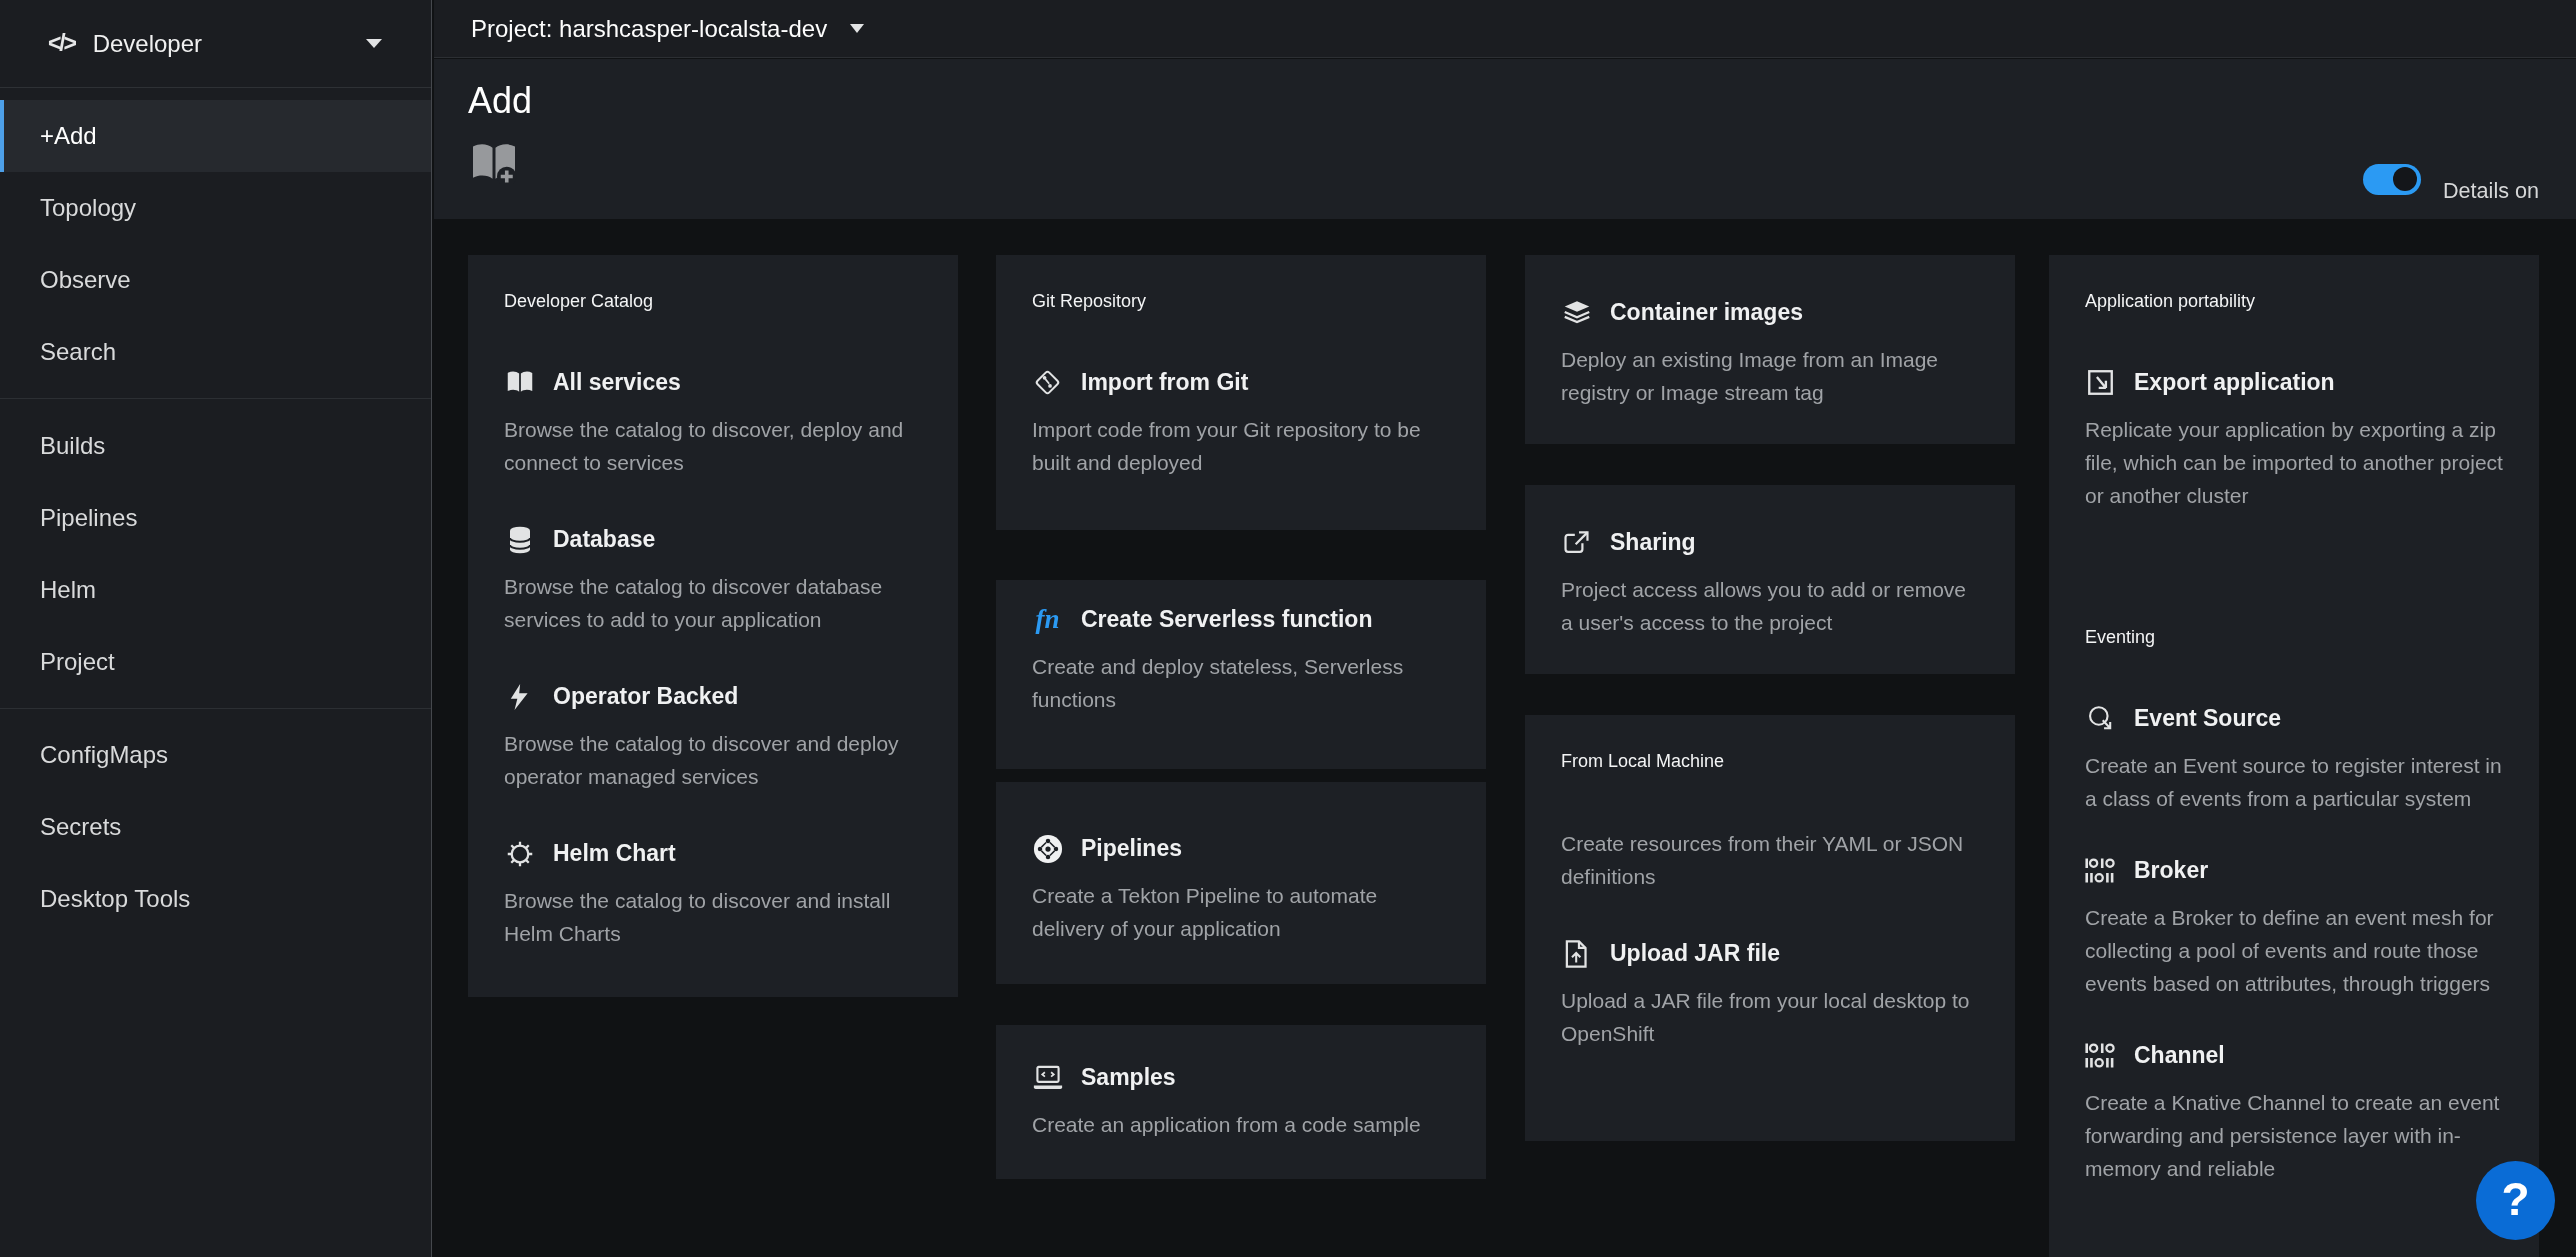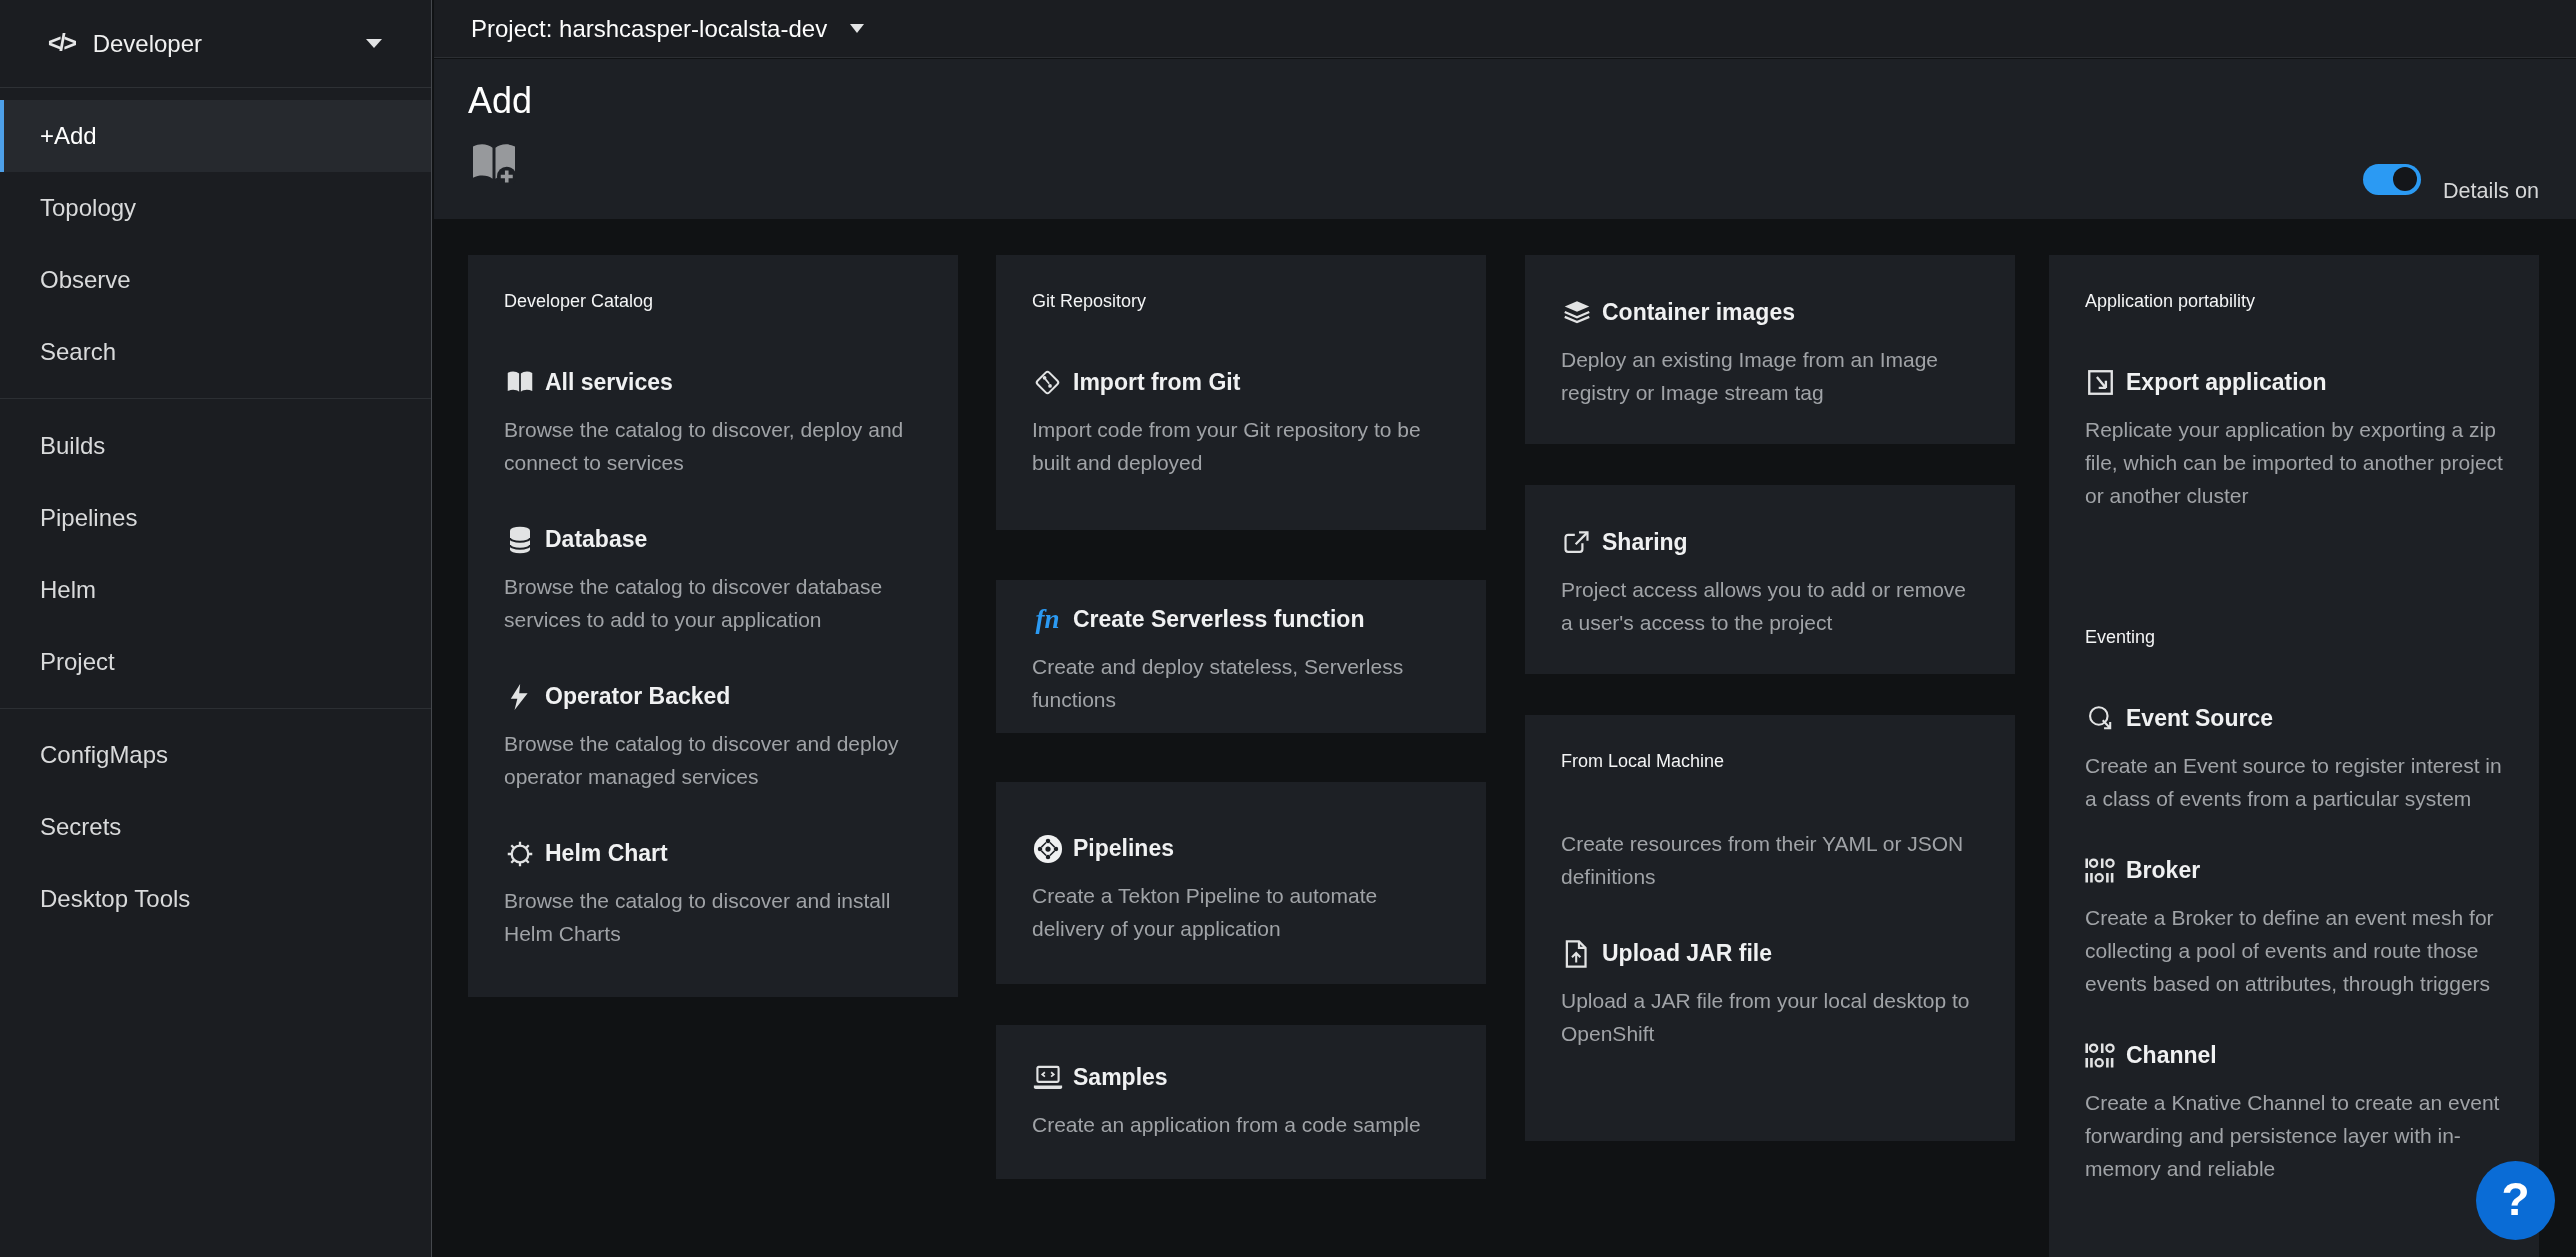--- a/index.html
+++ b/index.html
@@ -32,21 +32,21 @@
   .details-toggle-wrap { position:absolute; right:37px; top:95px; display:flex; align-items:center; gap:22.4px; }
   .toggle { width:58px; height:31px; border-radius:18px; background:#2b9af3; position:relative; cursor:pointer; }
   .toggle .knob { position:absolute; right:3.7px; top:3.7px; width:24px; height:24px; border-radius:50%; background:#14161a; }
   .details-label { font-size:21.6px; color:#d6d7d8;margin-top:24px; }
 
   
   .card { position:absolute; width:490px; background:#1d2025; padding:36px; overflow:hidden; cursor:pointer; }
   .card-title { font-size:18px; font-weight:400; color:#f3f4f5; margin:0 0 55px; }
   .item { margin-bottom:45px; }
   .item:last-child { margin-bottom:0; }
-  .item-head { display:flex; align-items:center; gap:10px; }
+  .item-head { display:flex; align-items:center; gap:18px; }
   .item-icon { width:31px; height:31px; display:flex; align-items:center; justify-content:center; color:#e2e3e4; flex-shrink:0; }
   .item-icon svg { display:block; }
   .item-heading { font-size:23px; font-weight:700; color:#f0f1f2; }
   .item-desc { margin:15px 0 0; font-size:21px; line-height:33px; color:#a0a3a7; }
   .fn-glyph { font-style:italic; font-weight:700; font-size:27px; color:#2b9af3; font-family:"Liberation Serif","DejaVu Serif",serif; }
   .card-eventing .item { margin-bottom:40px; }
 
   
   .help-button { position:absolute; left:2476px; top:1161px; width:79px; height:79px; border-radius:50%; background:#0a6cd6; display:flex; align-items:center; justify-content:center; cursor:pointer; }
   .help-button span { color:#ffffff; font-size:46px; font-weight:700; margin-top:-3px; }
@@ -192,21 +192,21 @@
               <circle cx="19" cy="20" r="2.2" fill="currentColor" stroke="none"></circle>
               <path d="M13.5 12 L18 17.5" stroke-width="2"></path>
             </svg>
           </span>
           <span class="item-heading">Import from Git</span>
         </div>
         <p class="item-desc">Import code from your Git repository to be built and deployed</p>
       </div>
     </div>
 
-    <div class="card" style="left:562px; top:521px; height:153px; padding-top:24px;">
+    <div class="card" style="left:562px; top:521px; height:189px; padding-top:24px;">
       <div class="item">
         <div class="item-head">
           <span class="item-icon">
               <span class="fn-glyph">fn</span>
             </span>
           <span class="item-heading">Create Serverless function</span>
         </div>
         <p class="item-desc">Create and deploy stateless, Serverless functions</p>
       </div>
     </div>

